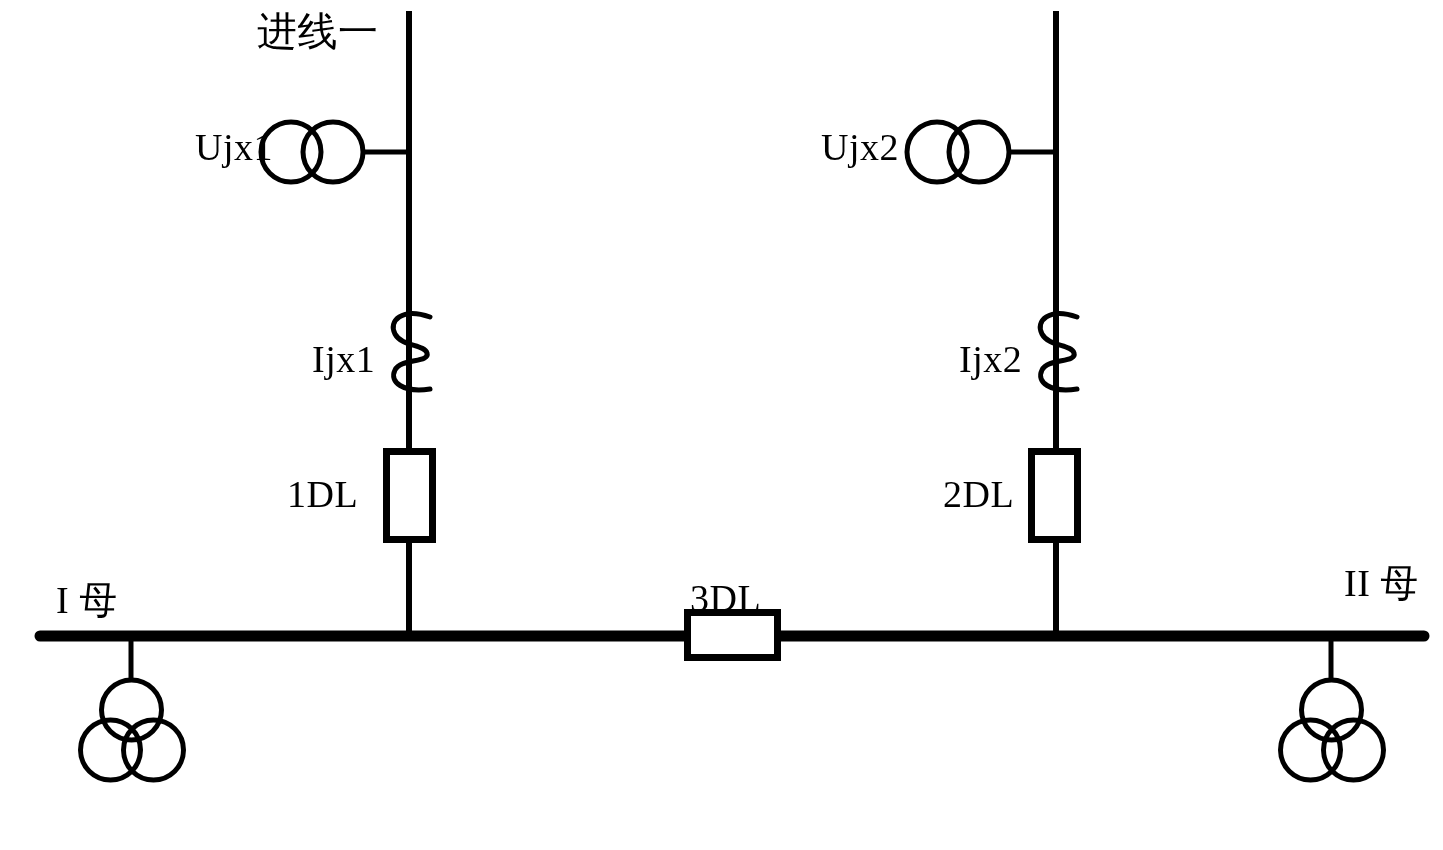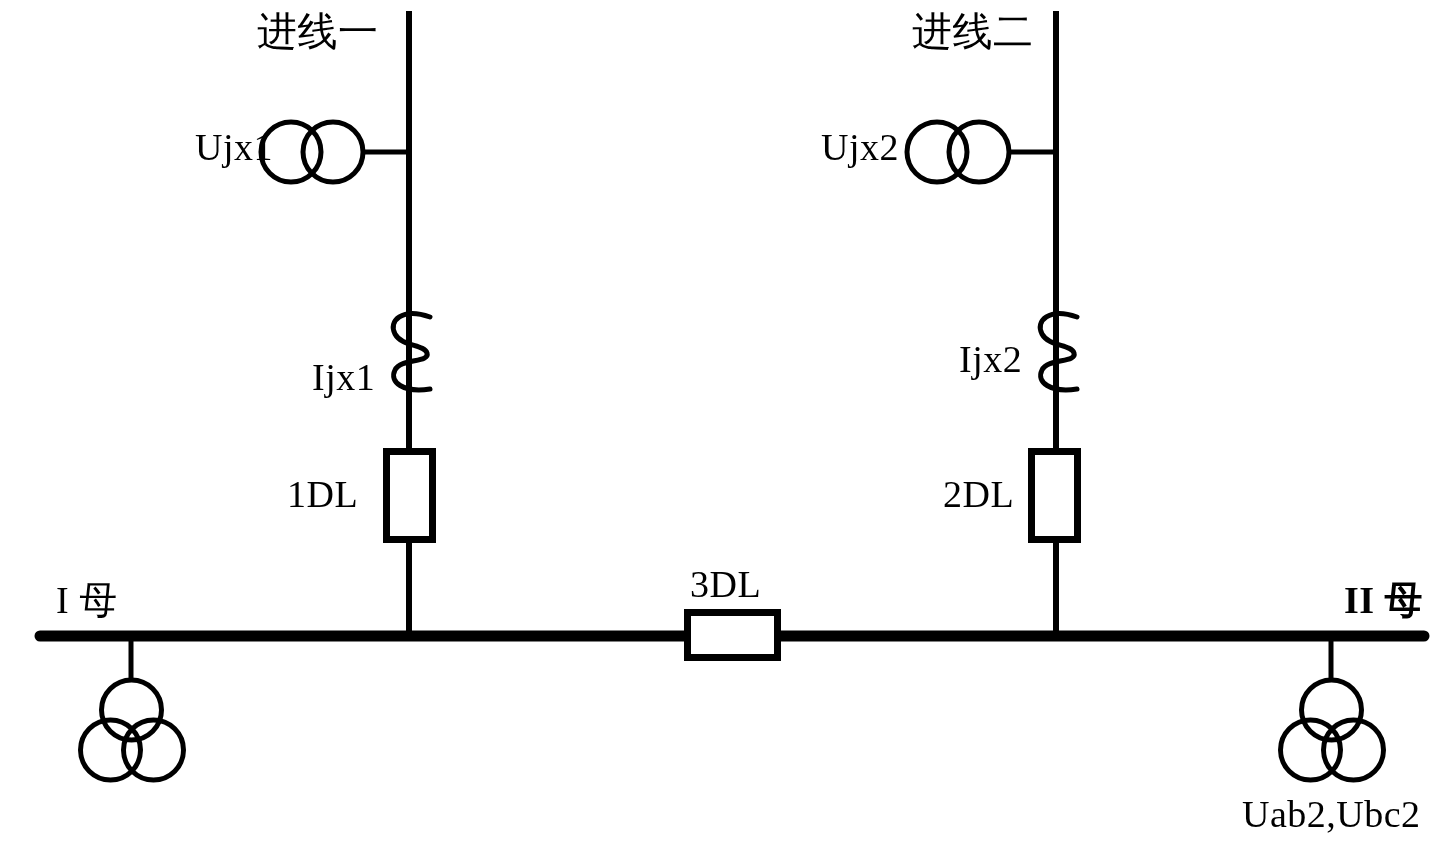--- a/index.html
+++ b/index.html
@@ -31,27 +31,27 @@
     color: #000000;
     letter-spacing: 0.5px;
   }
   .lbl-cn {
     font-size: 40px;
   }
   #lbl-feeder1   { left: 257px;  top: 11px;  }
   #lbl-feeder2   { left: 912px;  top: 11px;  }
   #lbl-ujx1      { left: 195px;  top: 128px; }
   #lbl-ujx2      { left: 821px;  top: 128px; }
-  #lbl-ijx1      { left: 312px;  top: 358px; text-align: right; }
+  #lbl-ijx1      { left: 312px;  top: 340px; text-align: right; }
   #lbl-ijx2      { left: 959px;  top: 340px; }
   #lbl-1dl       { left: 287px;  top: 475px; font-family: Liberation Serif, serif; }
   #lbl-2dl       { left: 943px;  top: 475px; }
-  #lbl-3dl       { left: 690px;  top: 565px; }
+  #lbl-3dl       { left: 690px;  top: 579px; }
   #lbl-bus1      { left: 56px;   top: 581px; }
-  #lbl-bus2      { left: 1344px; top: 581px; font-weight: bold; }
+  #lbl-bus2      { left: 1344px; top: 564px; }
   #lbl-bus1-pt   { left: 13px;   top: 795px; }
   #lbl-bus2-pt   { left: 1242px; top: 795px; }
 </style>
 </head>
 <body>
 
 <div id="canvas">
 
   <svg id="diagram-svg" viewBox="0 0 1443 850">
     <defs>
@@ -96,30 +96,28 @@
     <rect x="687.5" y="612.5" width="90" height="45" fill="#ffffff" stroke="#000000" stroke-width="7"></rect>
 
     <line x1="131" y1="641" x2="131" y2="681" stroke="#000000" stroke-width="5"></line>
     <use href="#vt-three-circle" x="131.5" y="730"></use>
 
     <line x1="1331" y1="641" x2="1331" y2="681" stroke="#000000" stroke-width="5"></line>
     <use href="#vt-three-circle" x="1331.5" y="730"></use>
   </svg>
 
   <div class="lbl lbl-cn" id="lbl-feeder1">进线一</div>
-  <div class="lbl lbl-cn" id="lbl-feeder2">进线二</div>
 
   <div class="lbl" id="lbl-ujx1">Ujx1</div>
   <div class="lbl" id="lbl-ujx2">Ujx2</div>
 
   <div class="lbl" id="lbl-ijx1">Ijx1</div>
   <div class="lbl" id="lbl-ijx2">Ijx2</div>
 
   <div class="lbl" id="lbl-1dl">1DL</div>
   <div class="lbl" id="lbl-2dl">2DL</div>
   <div class="lbl" id="lbl-3dl">3DL</div>
 
   <div class="lbl" id="lbl-bus1">I 母</div>
   <div class="lbl" id="lbl-bus2">II 母</div>
 
-  <div class="lbl" id="lbl-bus2-pt">Uab2,Ubc2</div>
 
 </div>
 
 </body></html>

